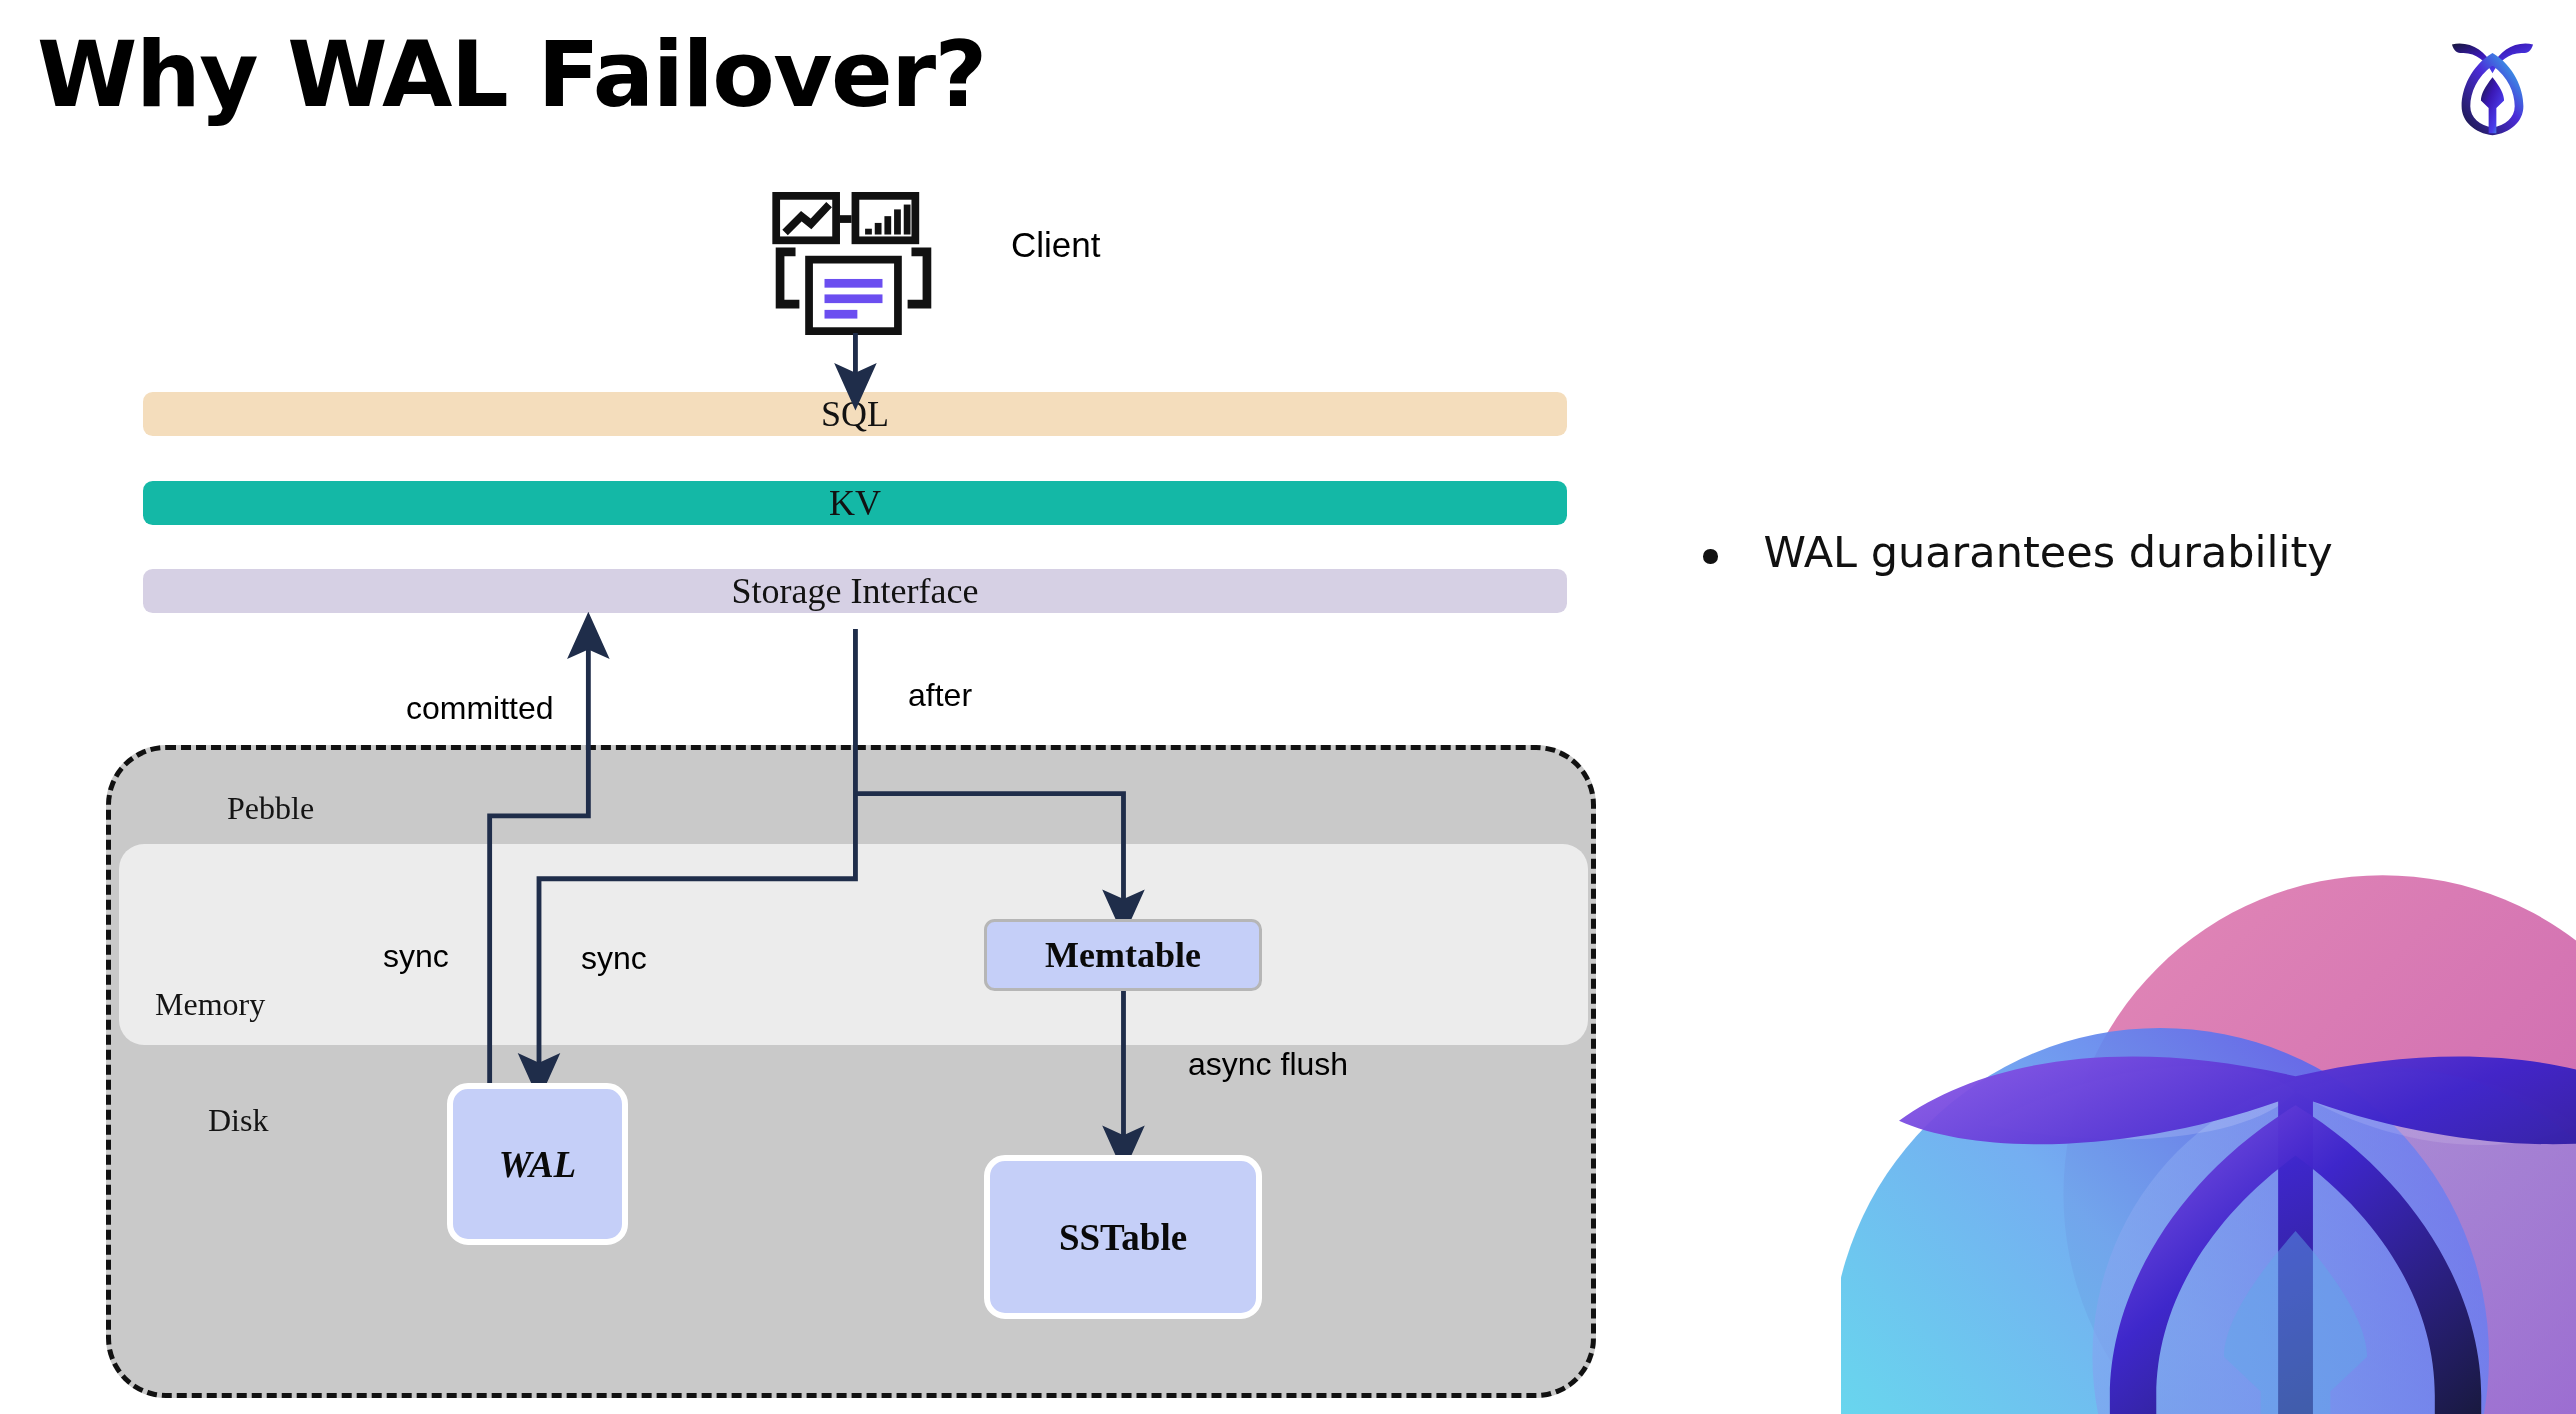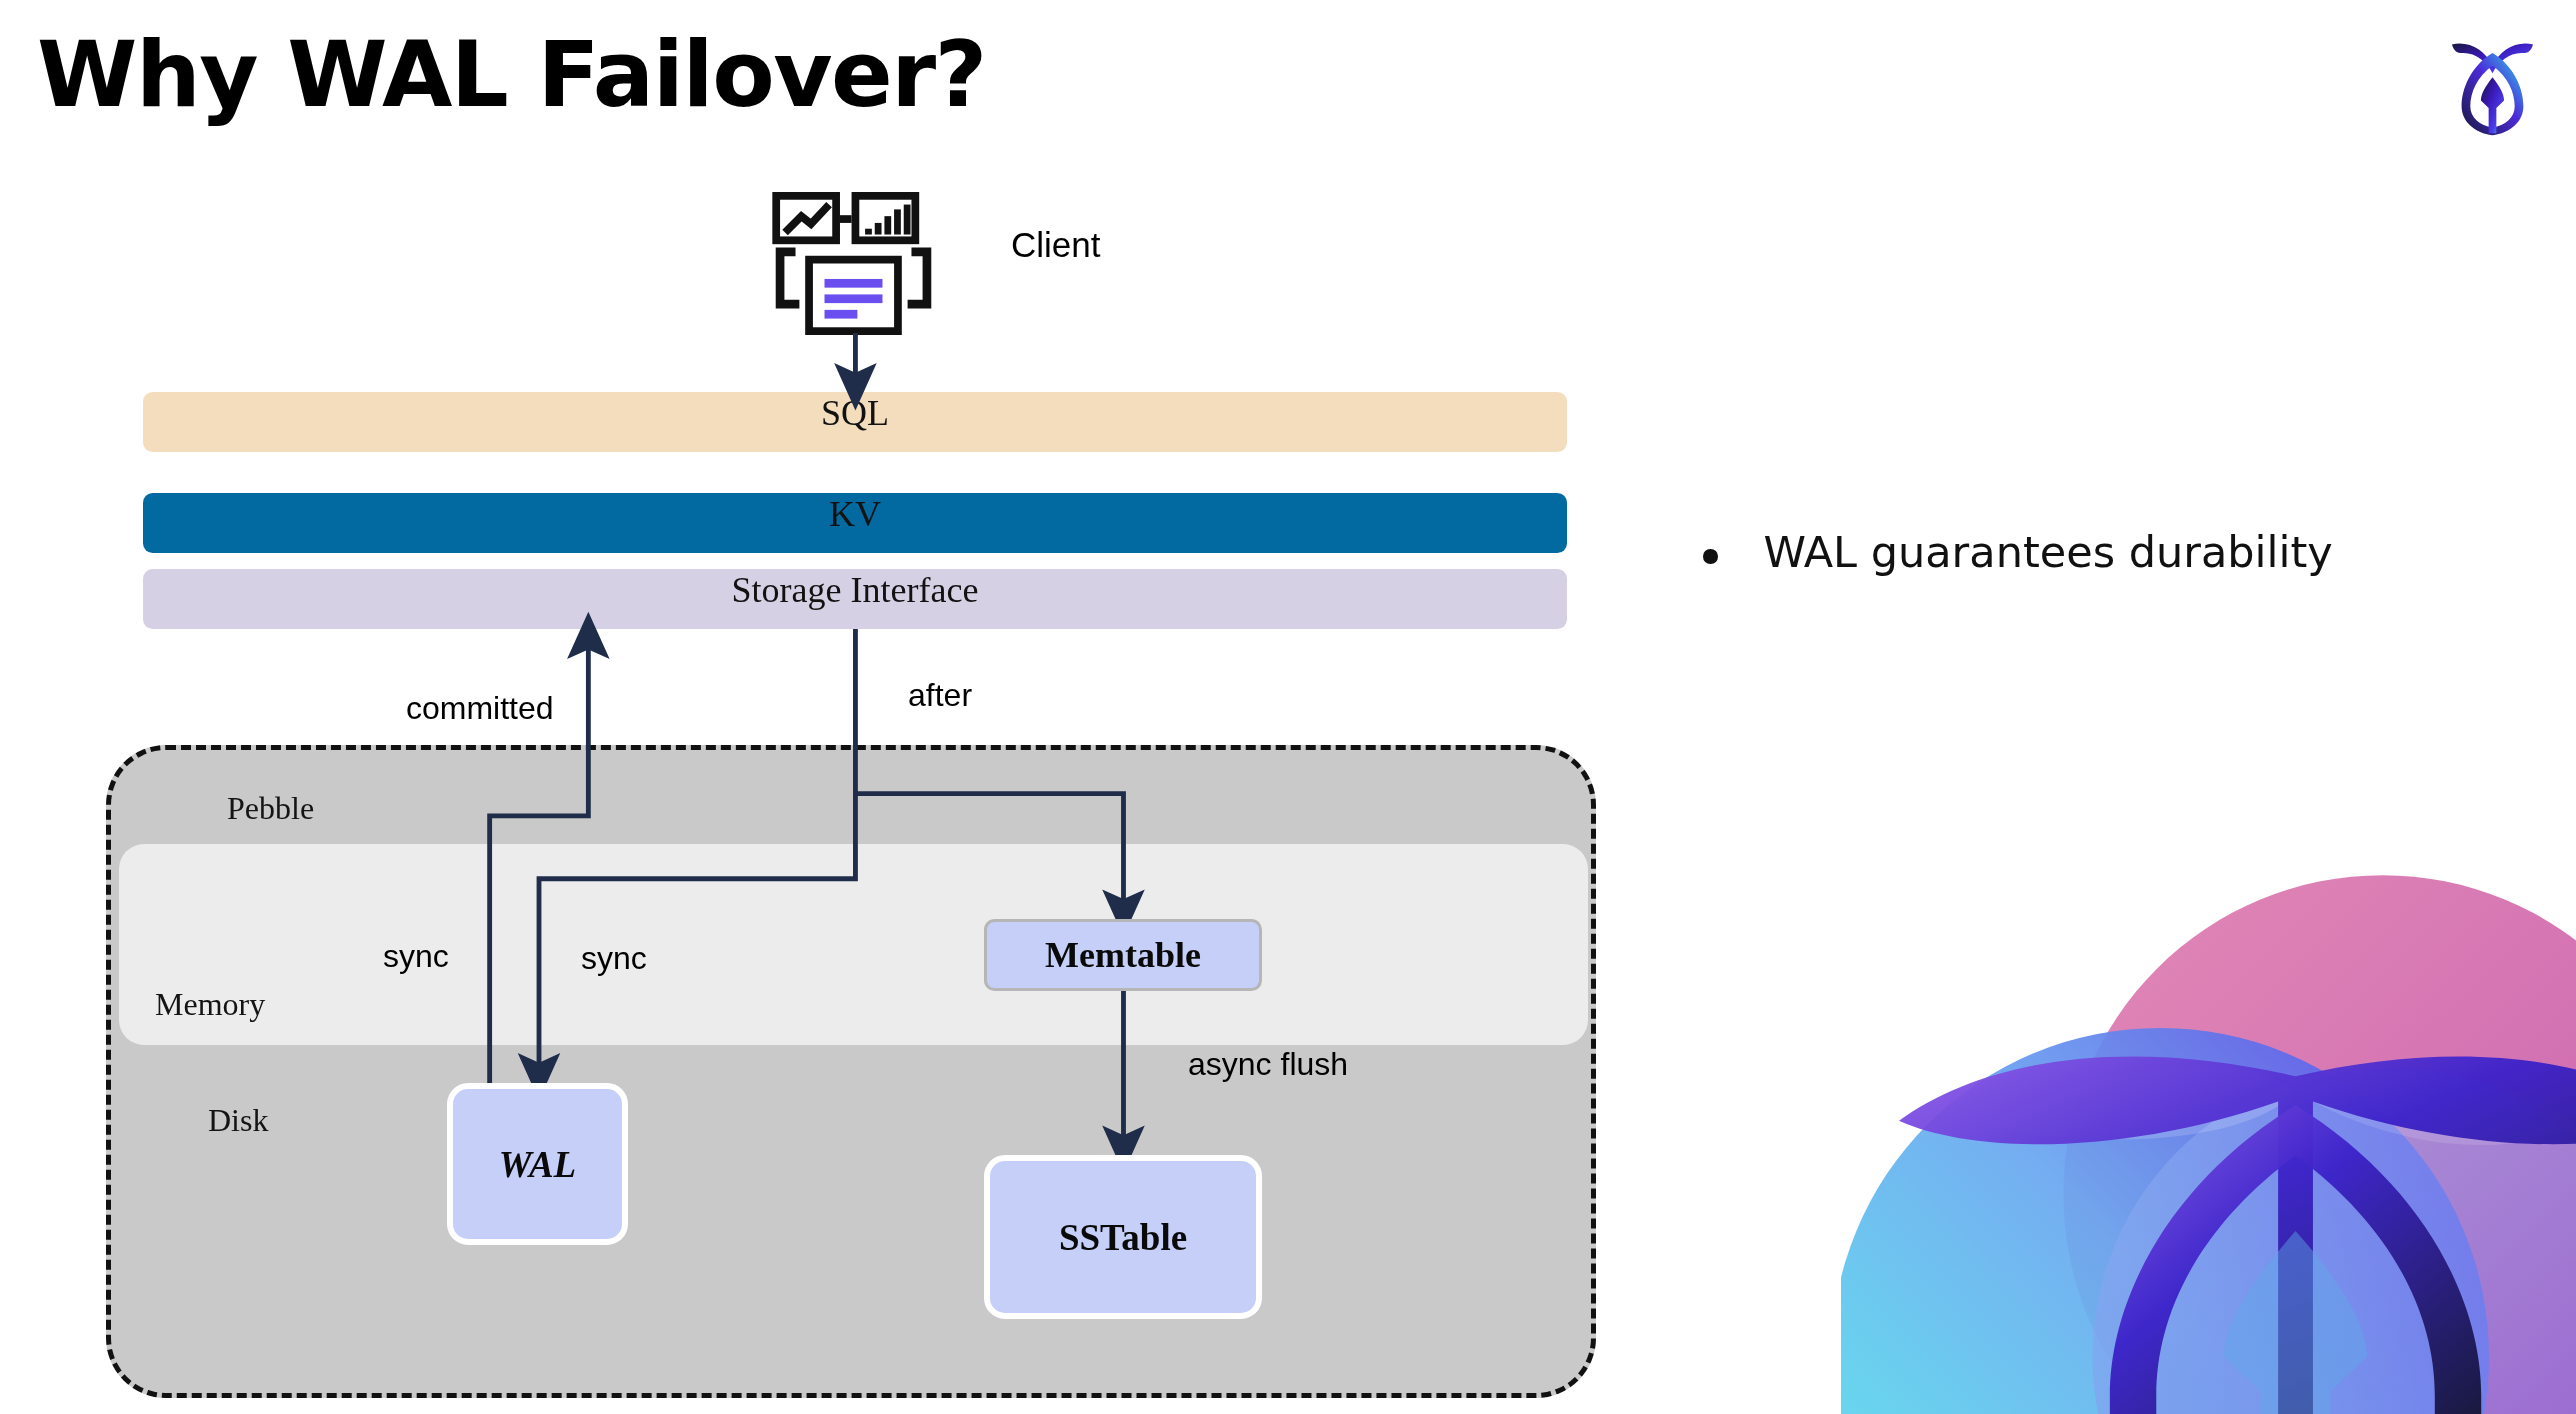--- a/index.html
+++ b/index.html
@@ -16,27 +16,27 @@
 
   
   #brand-logo{position:absolute;right:33px;top:27px;width:101px;height:112px;}
 
   
   #decor-art{position:absolute;right:0;bottom:0;width:735px;height:600px;
              pointer-events:none;}
 
   
   .layer-bar{
-    position:absolute;height:60px;left:143px;width:1424px;border-radius:9.7px;
-    display:flex;justify-content:center;
+    position:absolute;height:44px;left:143px;width:1424px;border-radius:9.7px;
+    display:flex;align-items:center;justify-content:center;
     font-family:"Liberation Serif","DejaVu Serif",serif;
     font-size:36px;color:#121212;
   }
   #bar-sql{top:392px;background:#F4DDBC;}
-  #bar-kv{top:481px;background:#0369a1;margin-top:12px;}
+  #bar-kv{top:481px;background:#14b8a6;}
   #bar-storage{top:569px;background:#D6D0E4;}
 
   #pebble-box{
     position:absolute;left:106px;top:745px;width:1490px;height:653px;
     background:#C9C9C9;border:5.8px dashed #111111;border-radius:60px;
     box-sizing:border-box;
   }
   #memory-band{
     position:absolute;left:119px;top:844px;width:1469px;height:201px;
     background:#ECECEC;border-radius:25px;

